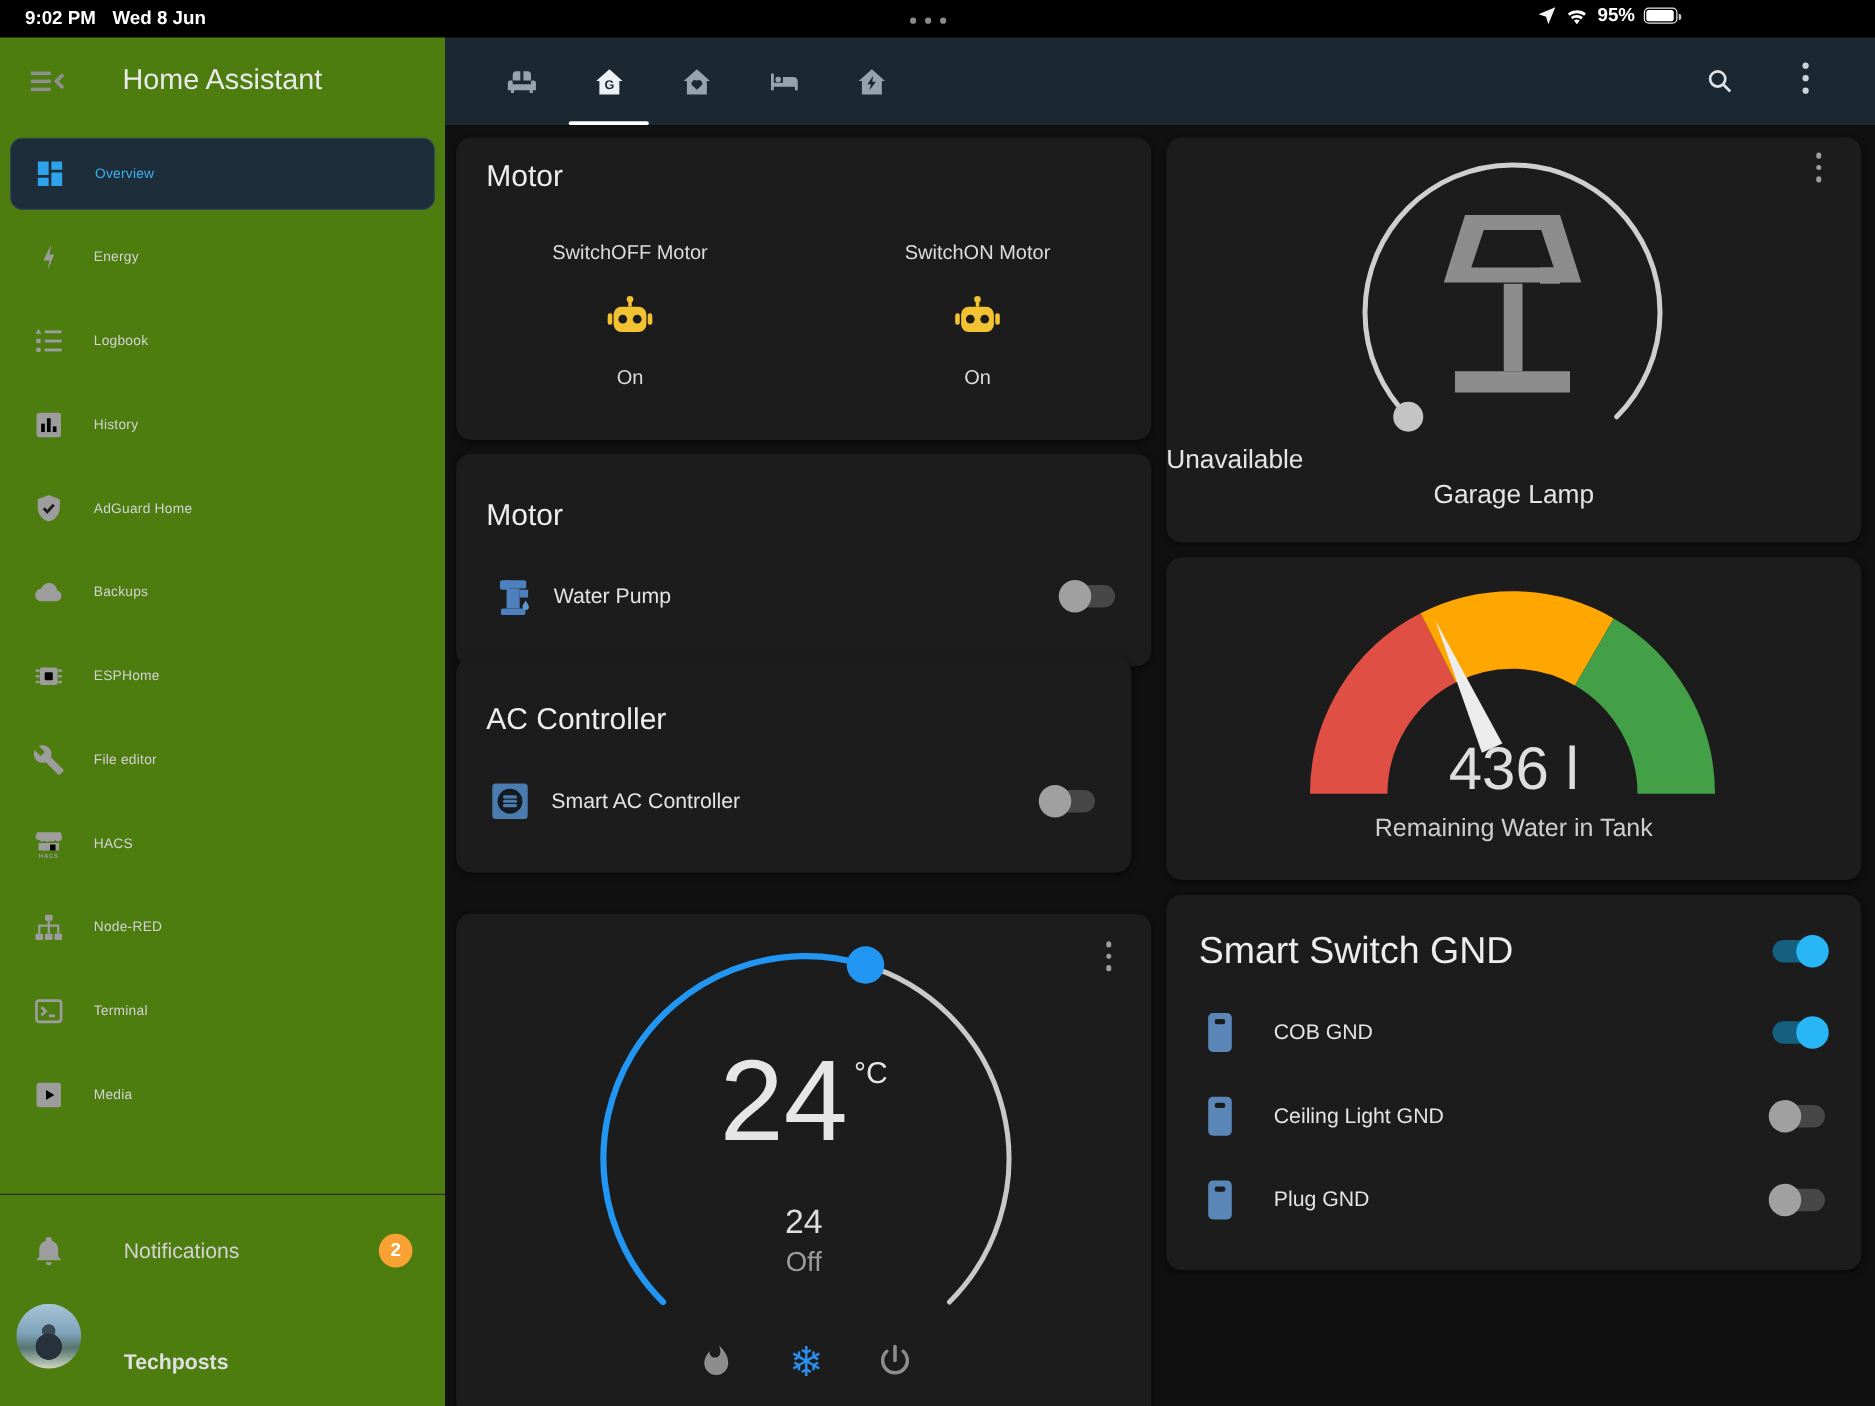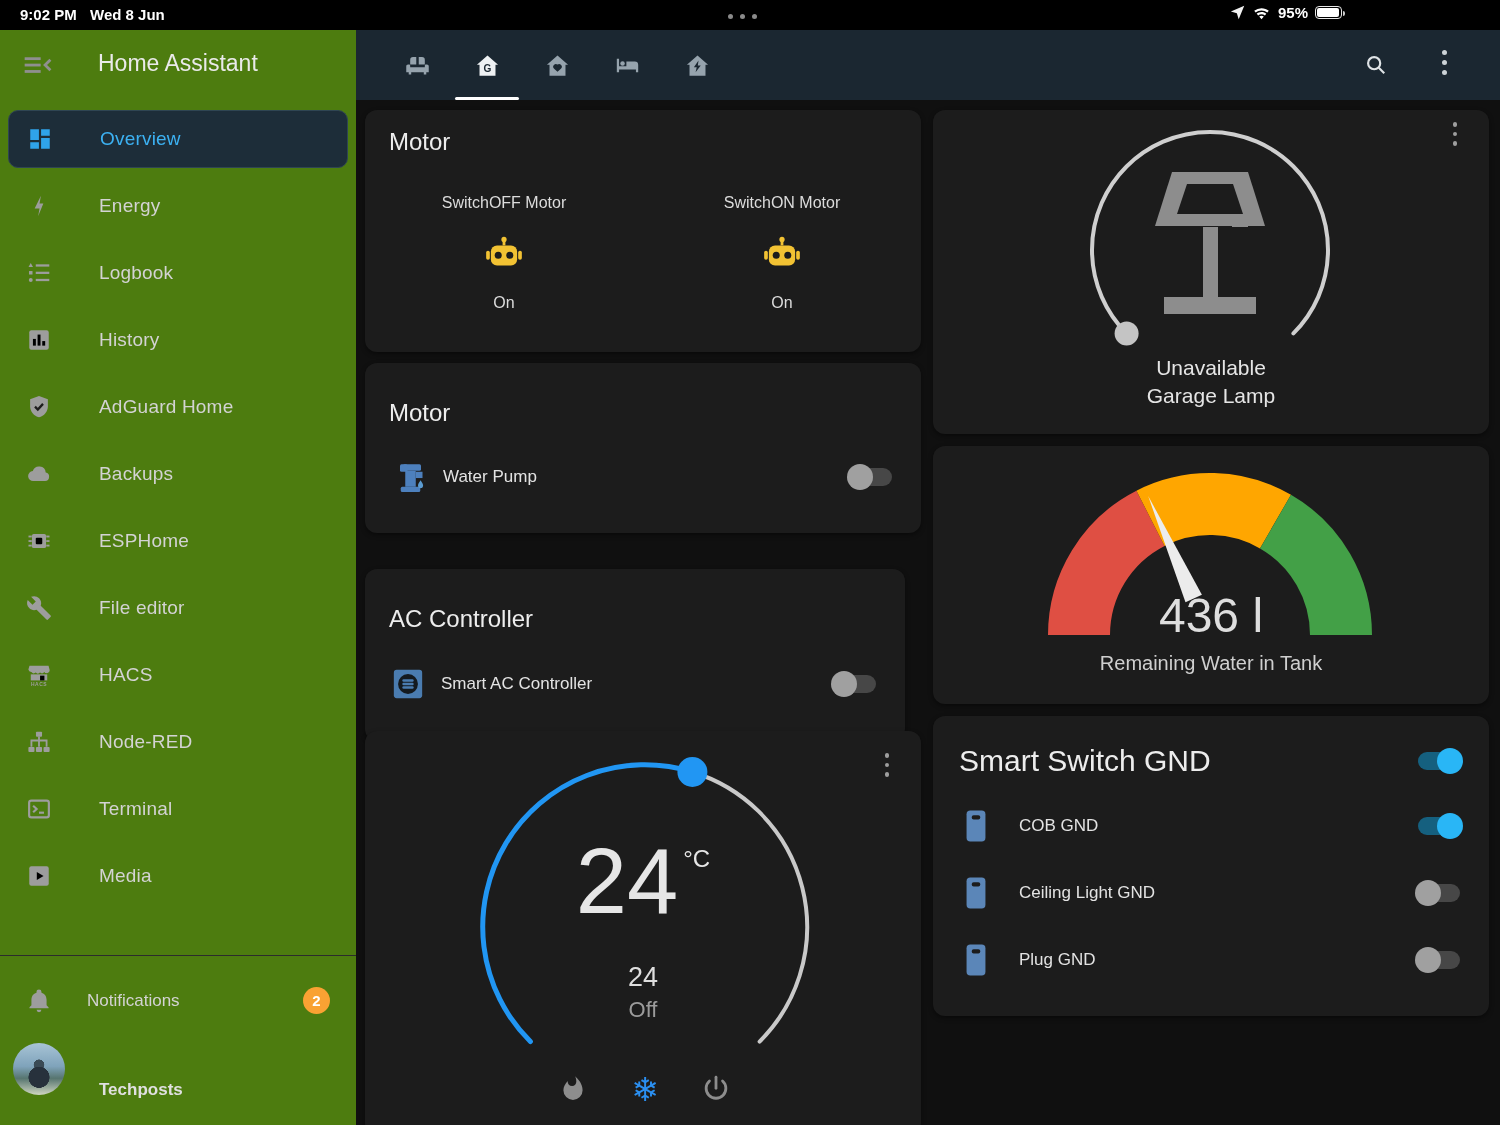--- a/index.html
+++ b/index.html
@@ -18,29 +18,29 @@
   #sb-batt u{position:absolute;right:-4px;top:3.5px;width:2px;height:5px;background:rgba(255,255,255,.8);border-radius:0 2px 2px 0;display:block}
   
   #sidebar{position:absolute;left:0;top:30px;width:356px;height:1095px;background:#4d7c0f;color:#d6d6d6}
   #sb-header{position:absolute;top:0;left:0;right:0;height:70px;display:flex;align-items:center}
   #menu-btn{position:absolute;left:22px;top:19px;width:32px;height:32px}
   #app-title{position:absolute;left:98px;top:20px;font-size:23px;color:#eaeaea;font-weight:400;white-space:nowrap}
   #sb-list{position:absolute;top:80px;left:0;right:0;height:845px;overflow:hidden;padding:0 8px}
   .sb-item{height:58px;margin-bottom:9px;border-radius:10px;display:flex;align-items:center;padding-left:18px}
   .sb-item .ic{width:26px;height:26px;flex:0 0 auto}
   .sb-item .ic svg{width:26px;height:26px;display:block}
-  .sb-item .lbl{margin-left:47px;font-size:19px;font-weight:500;letter-spacing:.2px;color:#d3d3d3;white-space:nowrap}
+  .sb-item .lbl{margin-left:23px;font-size:11px;font-weight:500;letter-spacing:.2px;color:#d3d3d3;white-space:nowrap}
   .sb-item.selected{background:#1d2d39;border:1px solid #2f4553}
   .sb-item.selected .lbl{color:#3cb1f2}
   .sbic{fill:#9d9d9d}
   .sbic-stroke{stroke:#9d9d9d;fill:none}
   .sel .sbic{fill:#2fa3ea}
   #sb-divider{position:absolute;left:0;right:0;top:925px;border-top:1px solid #2c2c2c}
   #notif-row{position:absolute;left:0;right:0;top:942px;height:58px;display:flex;align-items:center;padding-left:26px}
-  #notif-row .lbl{margin-left:35px;font-size:17px;font-weight:500;color:#d3d3d3}
+  #notif-row .lbl{margin-left:47px;font-size:17px;font-weight:500;color:#d3d3d3}
   #notif-badge{position:absolute;right:26px;top:15px;width:27px;height:27px;border-radius:50%;background:#f9a233;
     color:#fff;font-size:15px;font-weight:700;text-align:center;line-height:27px}
   #user-row{position:absolute;left:0;right:0;top:1008px;height:62px;display:flex;align-items:flex-end}
   #avatar{position:absolute;left:13px;top:5px;width:52px;height:52px;border-radius:50%;overflow:hidden;
     background:
       radial-gradient(circle at 50% 66%,#27313c 0 24%,transparent 25%),
       radial-gradient(circle at 50% 42%,#3a4a55 0 13%,transparent 14%),
       linear-gradient(180deg,#a8c4d6 0%,#7fa3bb 45%,#57756f 68%,#cfd6c2 100%)}
   #user-row .lbl{margin-left:99px;font-size:17px;font-weight:700;color:#e0e0e0}
   
@@ -75,21 +75,21 @@
   .glance-name{font-size:16px;color:#dcdcdc;margin-bottom:22px;white-space:nowrap}
   .glance-state{font-size:16px;color:#dcdcdc;margin-top:18px}
   
   #t-current{position:absolute;left:0;right:0;top:104px;text-align:center;font-size:92px;font-weight:400;color:#e6e6e6;line-height:1}
   #t-current .unit{font-size:24px;vertical-align:46px;margin-left:5px}
   #t-target{position:absolute;left:0;right:0;top:231px;text-align:center;font-size:27px;color:#dedede}
   #t-mode{position:absolute;left:0;right:0;top:266px;text-align:center;font-size:22px;color:#9b9b9b}
   .t-modeic{position:absolute;top:342px;width:34px;height:34px;text-align:center}
   #t-snow{font-size:33px;line-height:34px;color:#2b8ff0;font-family:"DejaVu Sans",sans-serif}
   
-  #lamp-state{position:absolute;left:0;right:0;top:246px;text-align:center;font-size:21px;color:#e5e5e5}
+  #lamp-state{position:absolute;left:0;right:0;top:246px;font-size:21px;color:#e5e5e5}
   #lamp-name{position:absolute;left:0;right:0;top:274px;text-align:center;font-size:21px;color:#e5e5e5}
   
   #gauge-value{position:absolute;left:0;right:0;top:142px;text-align:center;font-size:48px;color:#dedede}
   #gauge-label{position:absolute;left:0;right:0;top:206px;text-align:center;font-size:20px;color:#cfcfcf}
   
   #gnd-title-row{display:flex;align-items:center;padding:28px 26px 0}
   #gnd-title-row .card-title{font-size:30px}
   .gnd-rows{margin-top:14px}
   .gnd-rows .entity-row{height:67px}
   .gnd-rows .elbl{margin-left:26px}
@@ -391,21 +391,21 @@
           <path d="M19.7 14.2c1.1 1.7 1.7 2.6 1.7 3.4a1.7 1.7 0 0 1-3.4 0c0-.8.6-1.7 1.7-3.4z" fill="#5b9bd0"></path>
         </svg>
       <span class="elbl">Water Pump</span>
       <span class="toggle off">
           <span class="track"></span>
           <span class="knob"></span>
         </span>
     </div>
   </div>
 
-  <div class="card" style="left:9px;top:469px;width:540px;height:172px">
+  <div class="card" style="left:9px;top:426px;width:540px;height:172px">
     <div class="card-title" style="position:absolute;left:24px;top:36px">AC Controller</div>
     <div class="entity-row" style="position:absolute;left:0;right:0;top:98px">
       <svg viewBox="0 0 36 36" width="34" height="34">
           <rect x="3" y="3" width="30" height="30" rx="3" fill="#4a7cb0"></rect>
           <circle cx="18" cy="18" r="10.5" fill="#141a1f"></circle>
           <g fill="#4a7cb0">
             <rect x="12" y="13" width="12" height="2.6" rx="1.3"></rect>
             <rect x="12" y="16.7" width="12" height="2.6" rx="1.3"></rect>
             <rect x="12" y="20.4" width="12" height="2.6" rx="1.3"></rect>
           </g>

